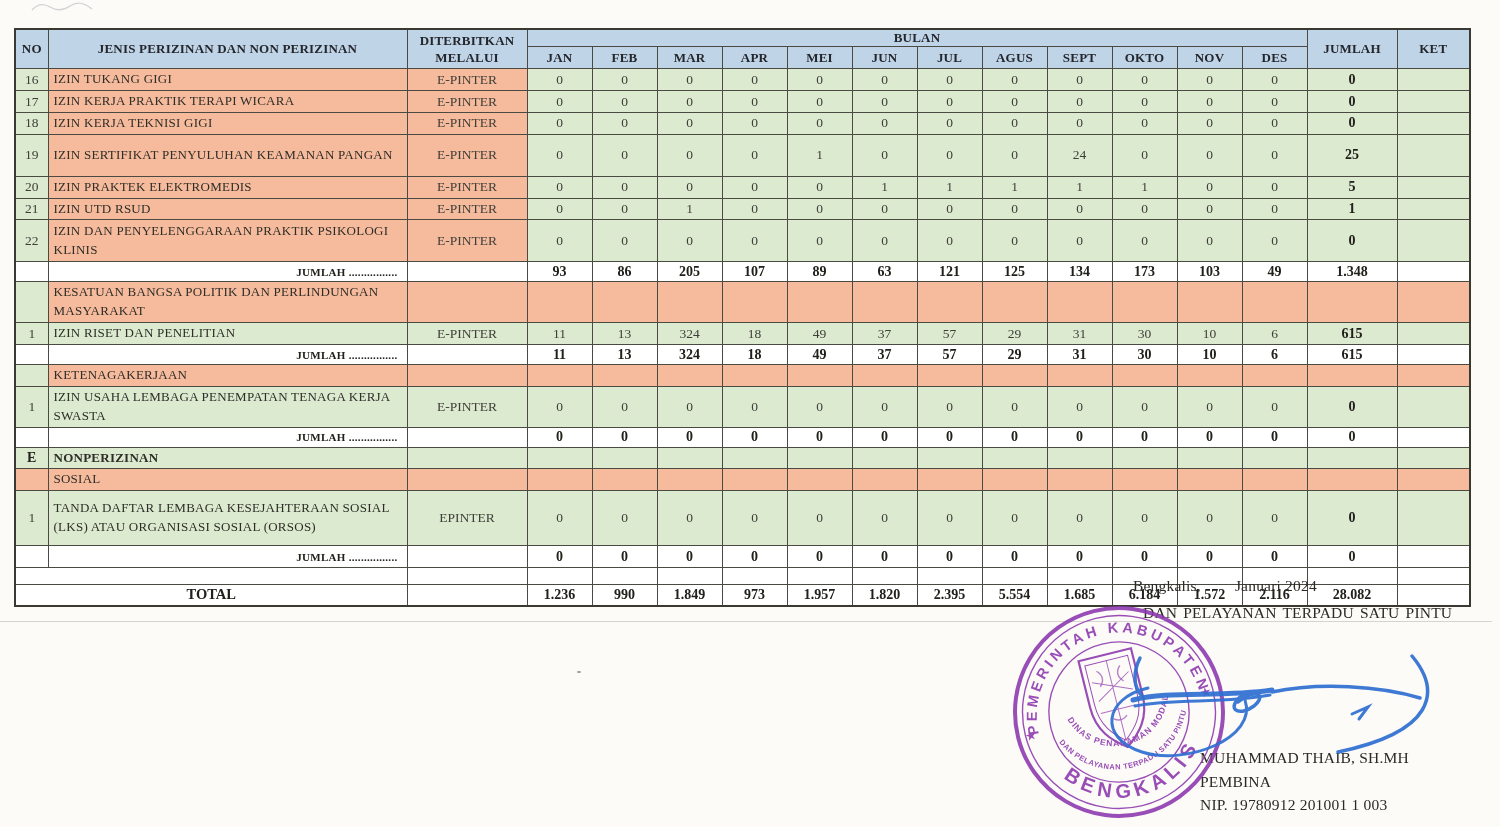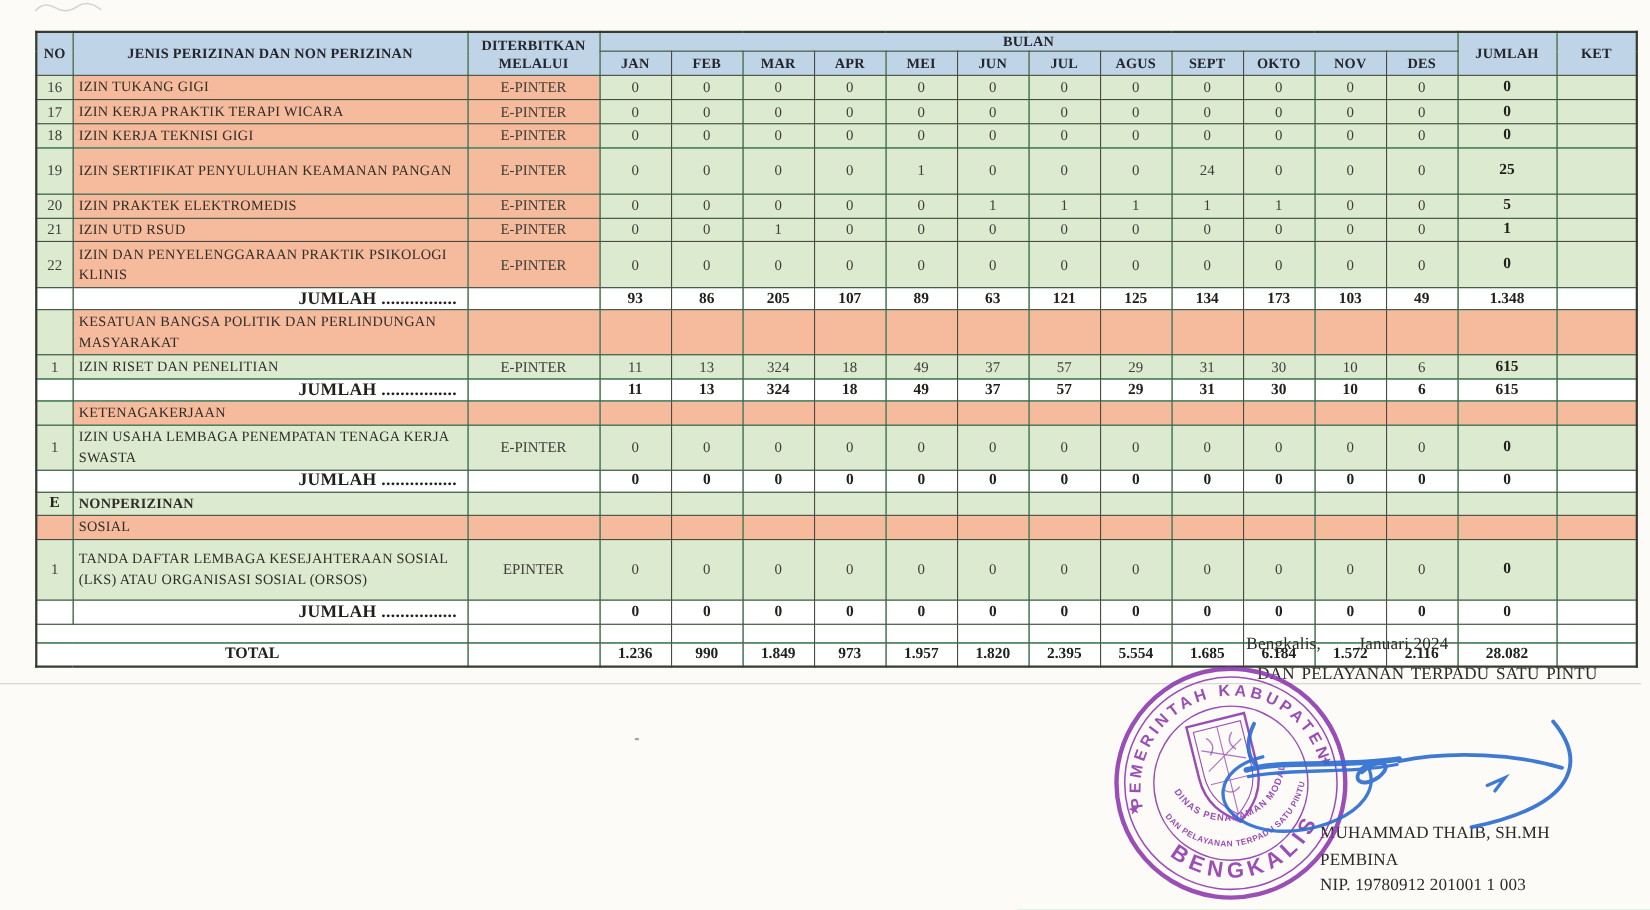--- a/index.html
+++ b/index.html
@@ -13,39 +13,39 @@
   html,body{margin:0;padding:0}
   body{
     width:1500px;height:827px;position:relative;overflow:hidden;
     background:#fcfbf7;
     font-family:"Liberation Serif","DejaVu Serif",serif;
     color:#2e2d27;
   }
   
   table{
     border-collapse:collapse;table-layout:fixed;
-    position:absolute;left:32px;top:28px;
-    background:#86efac;border:2px solid #3a3a33;font-family:Liberation Serif, serif;
+    position:absolute;left:14px;top:28px;
+    background:#84cc16;border:2px solid #3a3a33;font-family:Liberation Serif, serif;
   }
   th,td{border:1px solid var(--bordercol);overflow:hidden;padding:0}
   th{
     background:var(--blue);font-weight:bold;font-size:13px;color:#23262b;
     text-align:center;vertical-align:middle;line-height:1.25;letter-spacing:.2px;
   }
   td{font-size:13.5px;text-align:center;vertical-align:middle;color:#3f3e38}
   td.name{
     text-align:left;padding:1px 5px;font-size:13px;letter-spacing:.25px;
     color:#2e2d27;line-height:1.45;
   }
   .green{background:var(--green)}
   .salmon{background:var(--salmon)}
   .white{background:#fff}
   .b{font-weight:bold;color:#21201b;font-size:14px}
   .sumlbl{
-    text-align:right;padding-right:9px;font-weight:bold;font-size:16px;
+    text-align:right;padding-right:9px;font-weight:bold;font-size:11px;
     color:#21201b;letter-spacing:.3px;
   }
   .ctr{}
   
   .sig{position:absolute;font-size:15.5px;color:#2b2a25;letter-spacing:.2px}
   #sig-date{left:1133px;top:577px;display:flex;gap:34px}
   #sig-title{left:1115px;top:602px;line-height:22px}
   #sig-title .t1{word-spacing:5px}
   #sig-title .t2,#sig-title .t3{margin-left:28px;word-spacing:2px}
   #sig-person{left:1200px;top:746px;line-height:23.5px}

